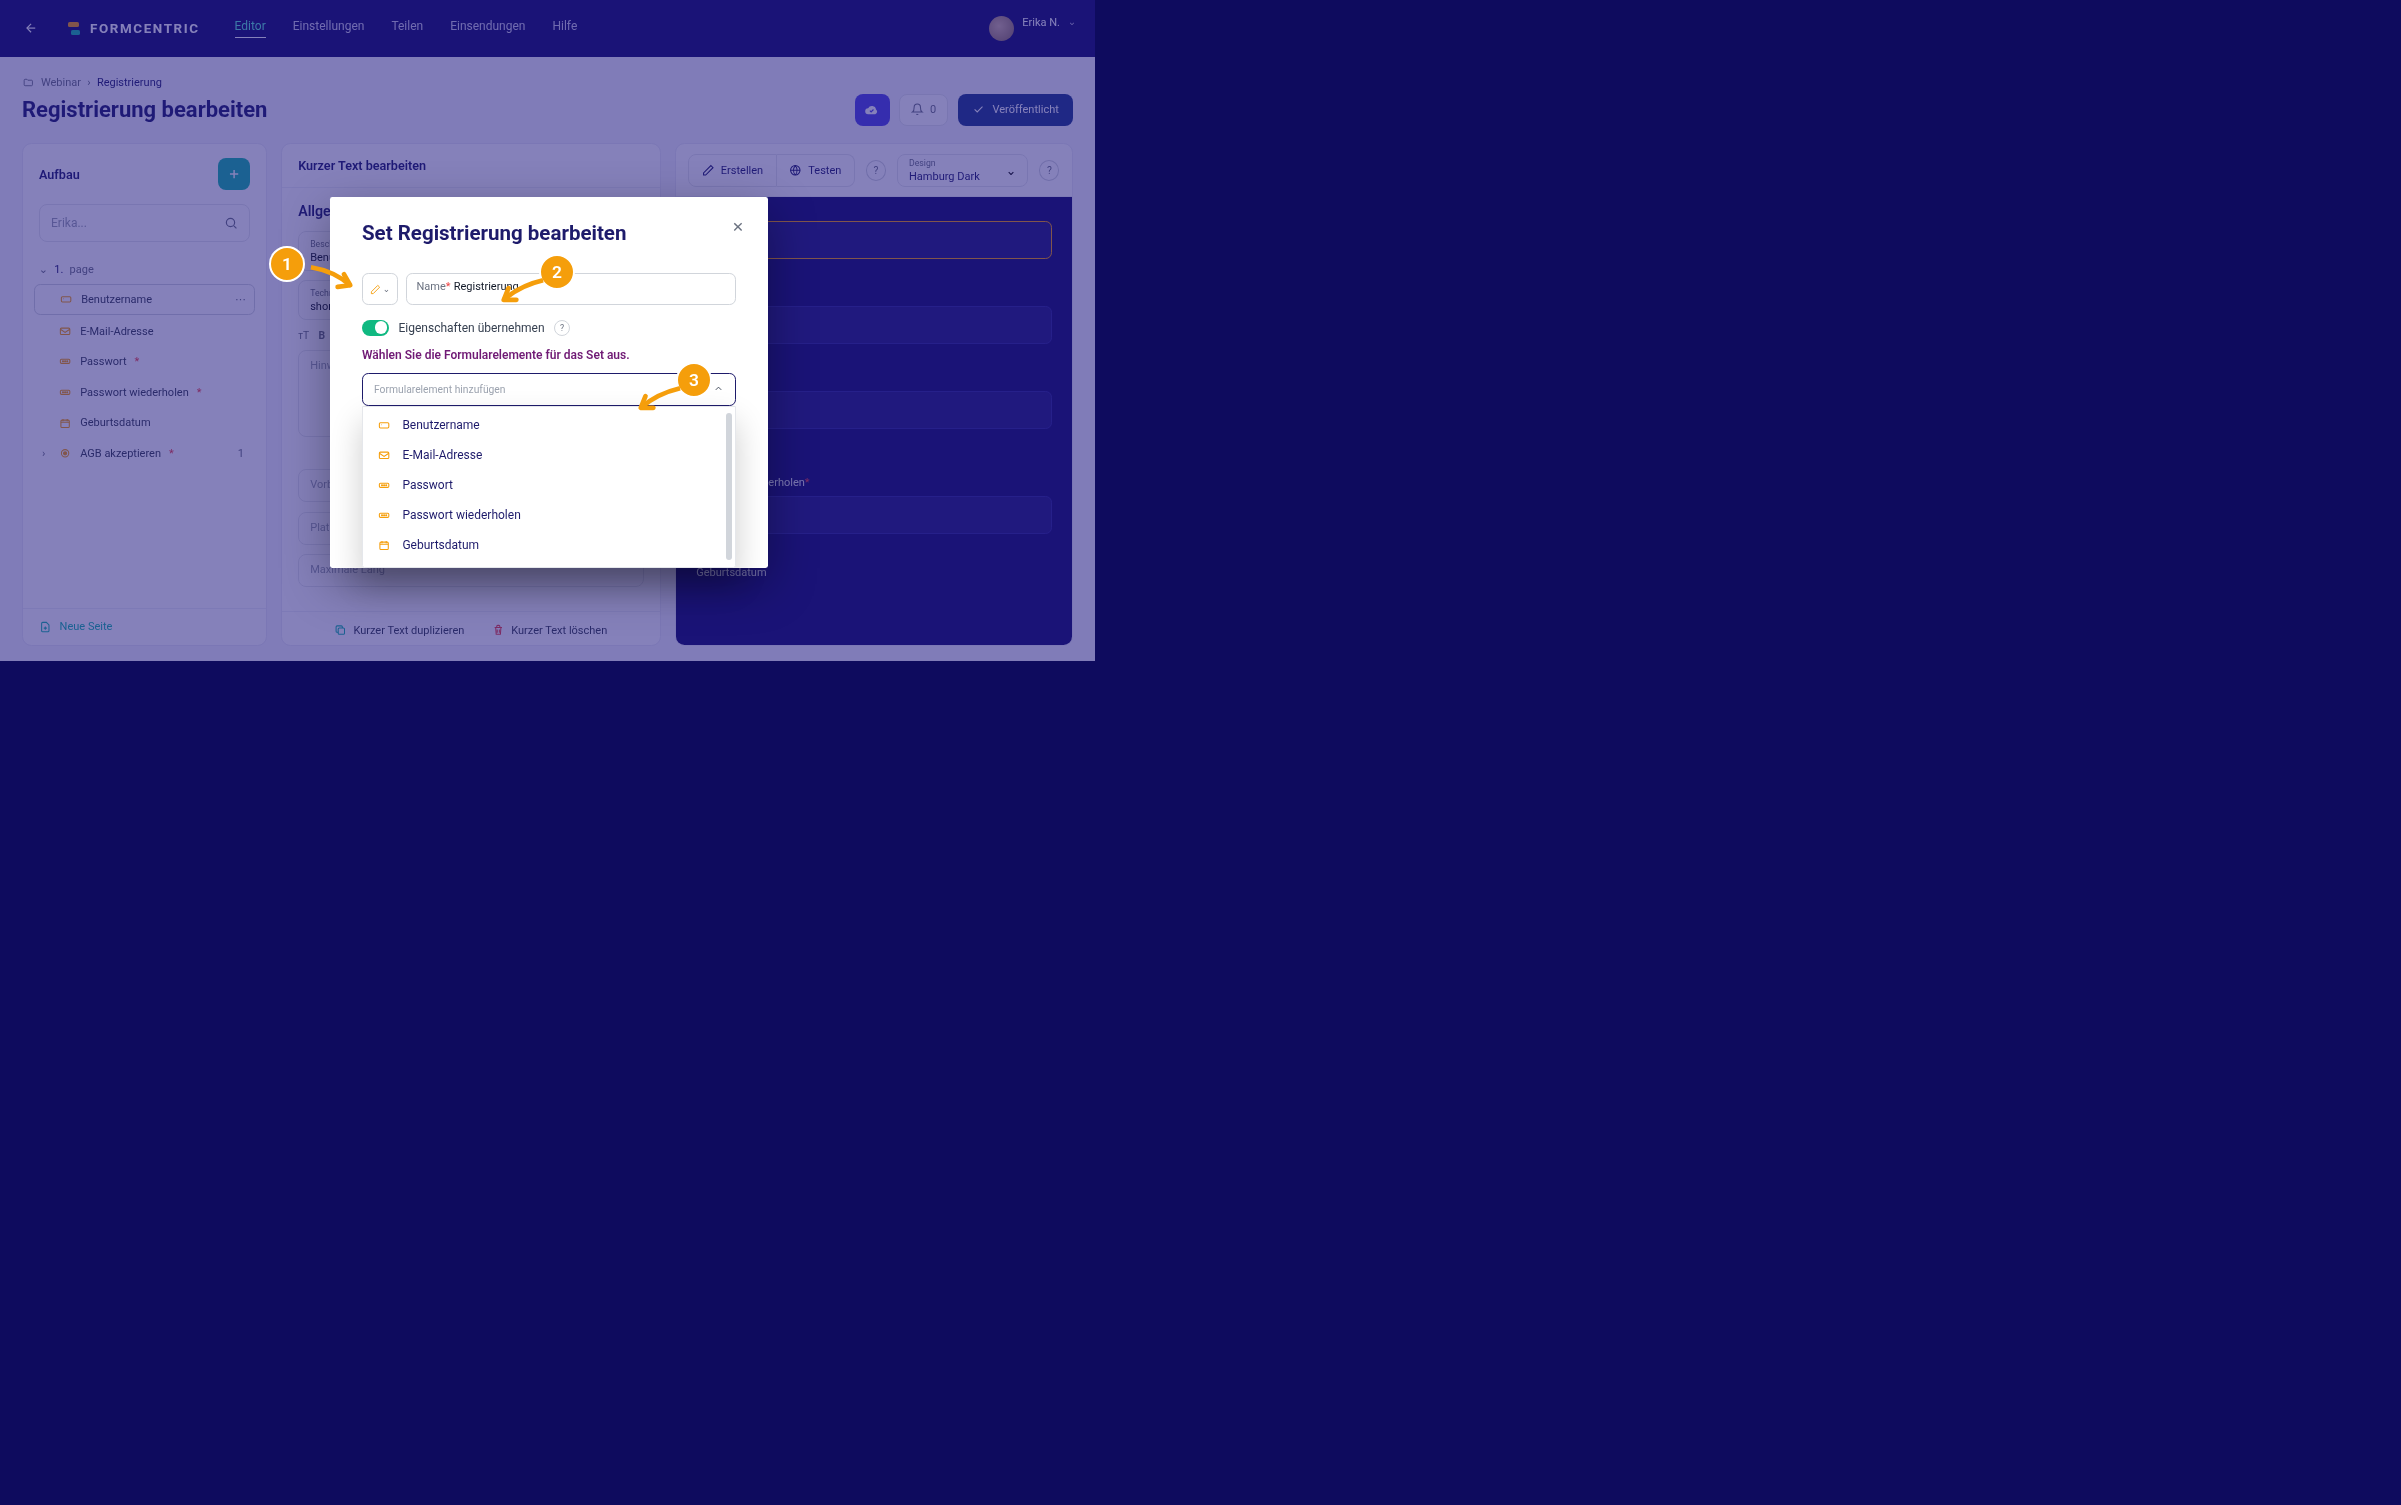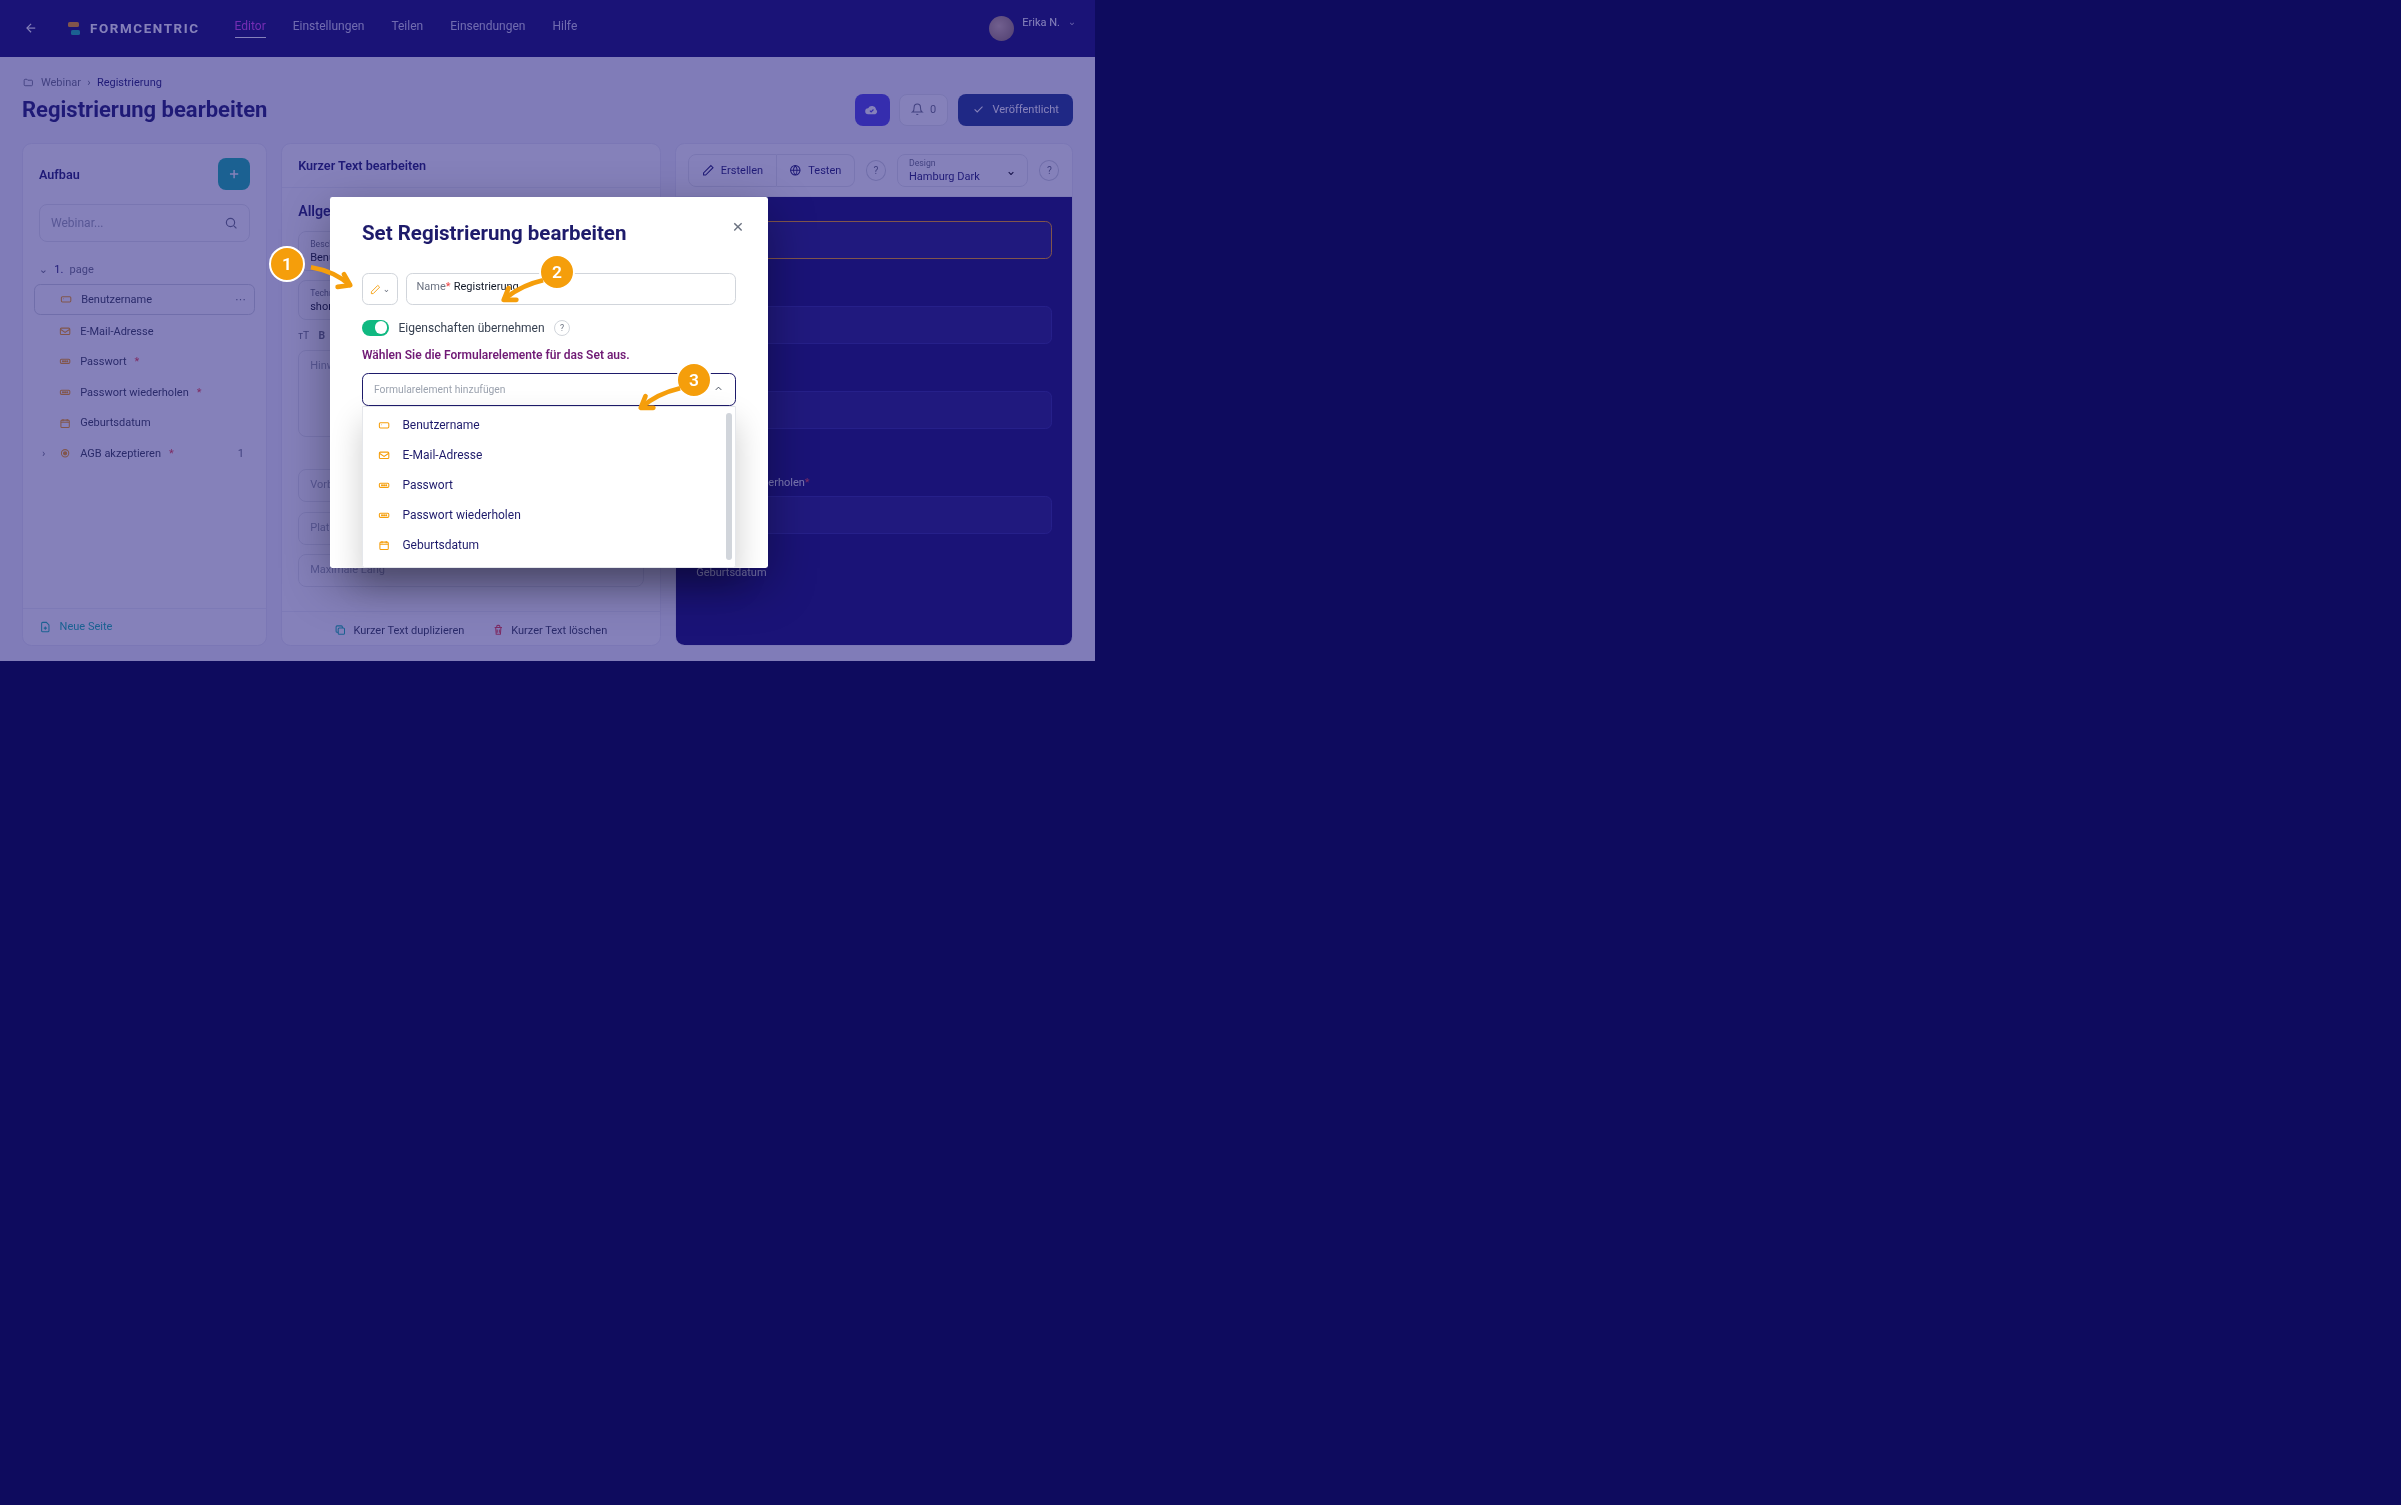--- a/index.html
+++ b/index.html
@@ -8,21 +8,21 @@
 
 .topbar { height: 57px; background: #130c6b; display: flex; align-items: center; padding: 0 19px; color: #fff; }
 .back-btn { width: 25px; height: 25px; display: flex; align-items: center; justify-content: center; cursor: pointer; margin-right: 22px; }
 .logo { display: flex; align-items: center; gap: 8px; margin-right: 35px; }
 .logo-mark { width: 16px; height: 16px; position: relative; }
 .logo-mark::before { content:""; position:absolute; top:1.6px; left:1.6px; width:11px; height:4.7px; background:#f59e0b; border-radius:1.6px; }
 .logo-mark::after { content:""; position:absolute; bottom:1.6px; left:4.7px; width:9.5px; height:4.7px; background:#14b8a6; border-radius:1.6px; }
 .logo-text { font-weight: 700; letter-spacing: 1.6px; font-size: 13.4px; }
 .nav { display: flex; gap: 27px; font-size: 12px; }
 .nav-item { color: #d1cfe8; cursor: pointer; padding-bottom: 3.2px; }
-.nav-item.active { color: #d946ef; border-bottom: 1.6px solid #fff; }
+.nav-item.active { color: #5eead4; border-bottom: 1.6px solid #fff; }
 .user-area { margin-left: auto; display: flex; gap: 8px; font-size: 11px; }
 .avatar { width: 25px; height: 25px; border-radius: 50%; background: radial-gradient(circle at 40% 40%, #d4b5a0, #8a6d5c); }
 .chev-down { font-size: 9.5px; color:#b8b5d8; }
 
 
 .main { background: #f3f4fb; border-radius: 0; position: absolute; top: 57px; left:0; right:0; bottom:0; padding: 19px 22px; }
 .breadcrumb { font-size: 11px; color: #6b7280; display: flex; align-items: center; gap: 6.3px; margin-bottom: 4.7px; }
 .breadcrumb .folder { width:12.6px; height:11px; display:inline-block; }
 .page-title-row { display: flex; justify-content: space-between; align-items: center; }
 .page-title { font-size: 22px; font-weight: 700; color: #1e1b6b; }
@@ -174,21 +174,21 @@
     <div class="col col1">
       <div class="col1-head">
         <span class="col1-title">Aufbau</span>
         <div class="add-btn">
           <svg width="14.2" height="14.2" viewBox="0 0 24 24" stroke="#fff" stroke-width="2.5">
               <path d="M12 5v14M5 12h14"></path>
             </svg>
         </div>
       </div>
       <div class="search-box">
-        <span>Webinar...</span>
+        <span>Erika...</span>
         <svg width="14.2" height="14.2" viewBox="0 0 24 24" fill="none" stroke="#6b7280" stroke-width="2">
             <circle cx="11" cy="11" r="7"></circle>
             <path d="M21 21l-4.3-4.3"></path>
           </svg>
       </div>
       <div class="tree">
         <div class="tree-page">
           <span>⌄</span>
           <span class="num">1.</span>
           <span>page</span>

